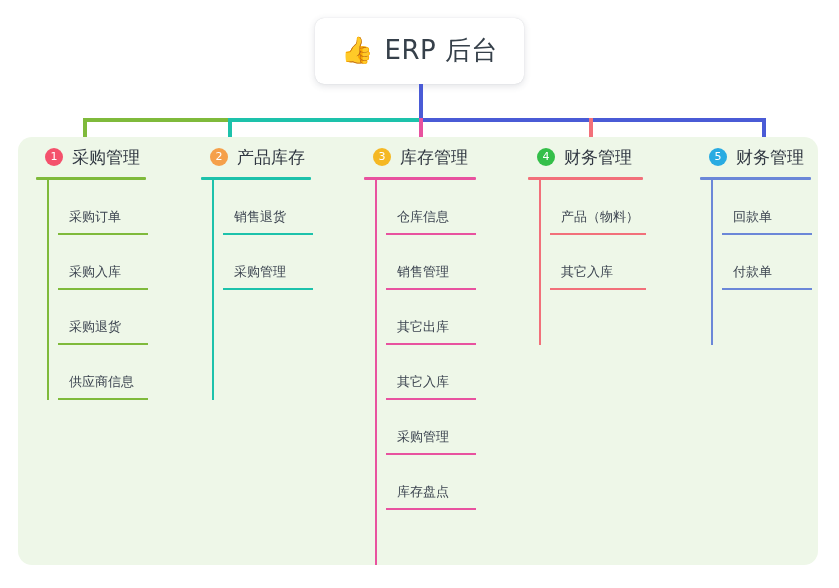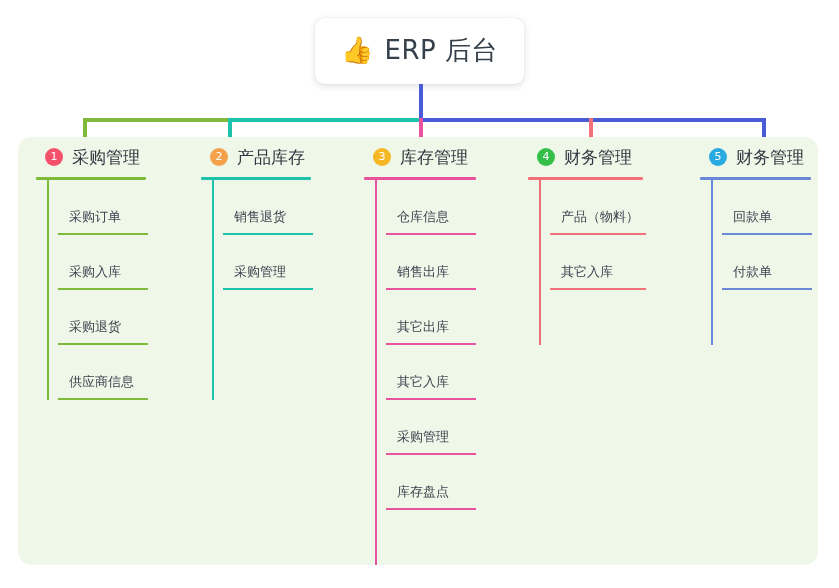--- a/index.html
+++ b/index.html
@@ -254,21 +254,21 @@
       <span class="branch-title">库存管理</span>
     </div>
     <div class="branch-underline" style="background: rgb(232, 82, 159);"></div>
     <div class="leaves">
       <div class="spine" style="background: rgb(232, 82, 159); height: 385px;"></div>
     <div class="leaf">
           <span class="leaf-label">仓库信息</span>
           <div class="leaf-underline" style="background: rgb(232, 82, 159);"></div>
         </div>
         <div class="leaf">
-          <span class="leaf-label">销售出库</span>
+          <span class="leaf-label">销售管理</span>
           <div class="leaf-underline" style="background: rgb(232, 82, 159);"></div>
         </div>
         <div class="leaf">
           <span class="leaf-label">其它出库</span>
           <div class="leaf-underline" style="background: rgb(232, 82, 159);"></div>
         </div>
         <div class="leaf">
           <span class="leaf-label">其它入库</span>
           <div class="leaf-underline" style="background: rgb(232, 82, 159);"></div>
         </div>

